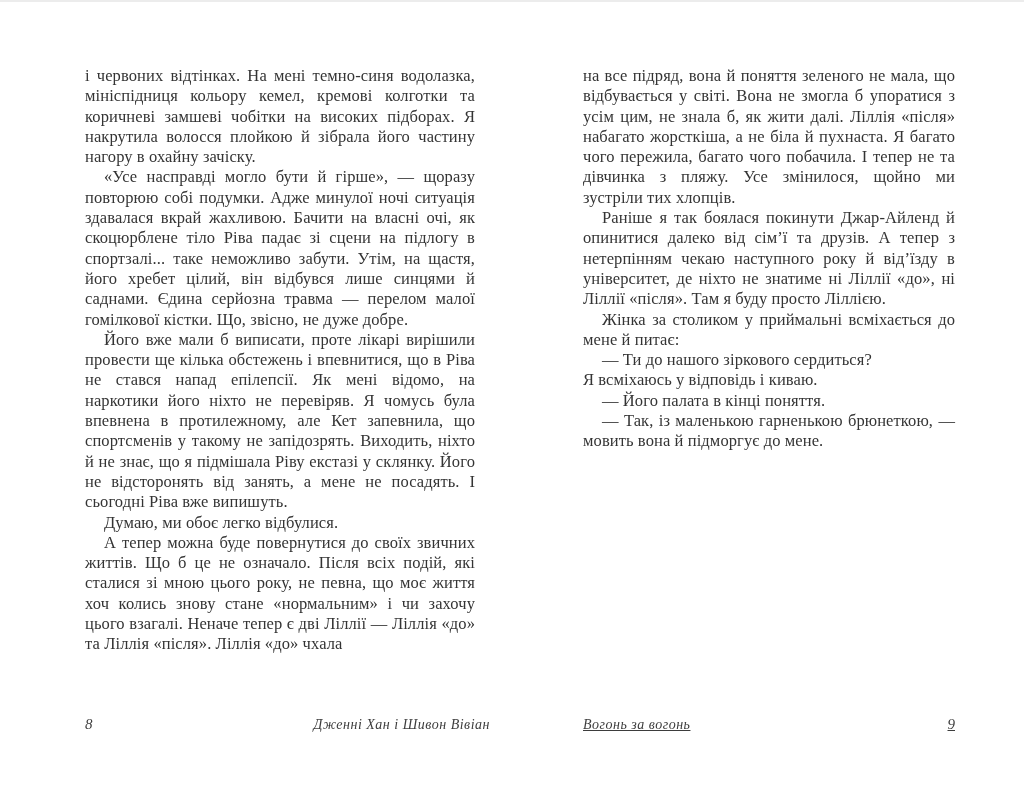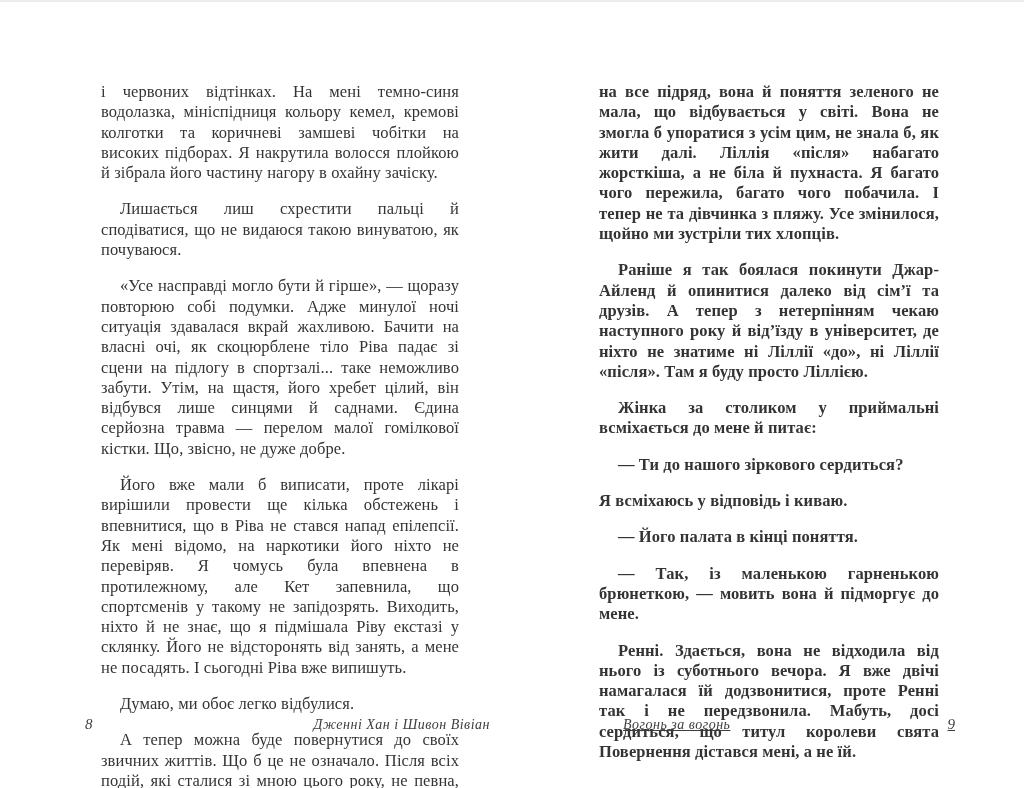--- a/index.html
+++ b/index.html
@@ -34,23 +34,23 @@
   .text-block {
     position: absolute;
     top: 64px;
     font-size: 16.5px;
     line-height: 20.3px;
     text-align: justify;
     letter-spacing: 0.1px;
     color: #343434;
   }
   .page.left  .text-block { left: 85px; width: 390px; }
-  .page.right .text-block { left: 71px; width: 372px; font-weight: bold; }
+  .page.right .text-block { left: 71px; width: 372px; }
 
-  .para { margin: 16px; }
+  .para { margin: 0; }
   .para.indent { text-indent: 19px; }
 
   .footer {
     position: absolute;
     top: 714px;
     display: flex;
     justify-content: space-between;
     align-items: baseline;
     font-style: italic;
     font-size: 14px;
@@ -58,53 +58,50 @@
   }
   .page.left  .footer { left: 85px; width: 405px; }
   .page.right .footer { left: 71px; width: 372px; text-decoration: underline; }
 
   .pagenum {
     font-size: 15px;
     font-style: italic;
   }
   .running-title {
     letter-spacing: 0.5px;
-    margin-left: 40px;
   }
 </style>
 </head>
 <body>
 
 <div class="spread">
 
   <div class="page left">
     <div class="text-block">
         <div class="para">і червоних відтінках. На мені темно-синя водолазка, мініспідниця кольору кемел, кремові колготки та коричневі замшеві чобітки на високих підборах. Я накрутила волосся плойкою й зібрала його частину нагору в охайну зачіску.</div>
-        <div class="para indent">Лишається лиш схрестити пальці й сподіватися, що не видаюся такою винуватою, як почуваюся.</div>
         <div class="para indent">«Усе насправді могло бути й гірше», — щоразу повторюю собі подумки. Адже минулої ночі ситуація здавалася вкрай жахливою. Бачити на власні очі, як скоцюрблене тіло Ріва падає зі сцени на підлогу в спортзалі... таке неможливо забути. Утім, на щастя, його хребет цілий, він відбувся лише синцями й саднами. Єдина серйозна травма — перелом малої гомілкової кістки. Що, звісно, не дуже добре.</div>
         <div class="para indent">Його вже мали б виписати, проте лікарі вирішили провести ще кілька обстежень і впевнитися, що в Ріва не стався напад епілепсії. Як мені відомо, на наркотики його ніхто не перевіряв. Я чомусь була впевнена в протилежному, але Кет запевнила, що спортсменів у такому не запідозрять. Виходить, ніхто й не знає, що я підмішала Ріву екстазі у склянку. Його не відсторонять від занять, а мене не посадять. І сьогодні Ріва вже випишуть.</div>
         <div class="para indent">Думаю, ми обоє легко відбулися.</div>
         <div class="para indent">А тепер можна буде повернутися до своїх звичних життів. Що б це не означало. Після всіх подій, які сталися зі мною цього року, не певна, що моє життя хоч колись знову стане «нормальним» і чи захочу цього взагалі. Неначе тепер є дві Ліллії — Ліллія «до» та Ліллія «після». Ліллія «до» чхала</div>
       </div>
     <div class="footer">
       <span class="pagenum">8</span>
       <span class="running-title">Дженні Хан і Шивон Вівіан</span>
     </div>
   </div>
 
   <div class="page right">
     <div class="text-block">
         <div class="para">на все підряд, вона й поняття зеленого не мала, що відбувається у світі. Вона не змогла б упоратися з усім цим, не знала б, як жити далі. Ліллія «після» набагато жорсткіша, а не біла й пухнаста. Я багато чого пережила, багато чого побачила. І тепер не та дівчинка з пляжу. Усе змінилося, щойно ми зустріли тих хлопців.</div>
         <div class="para indent">Раніше я так боялася покинути Джар-Айленд й опинитися далеко від сім’ї та друзів. А тепер з нетерпінням чекаю наступного року й від’їзду в університет, де ніхто не знатиме ні Ліллії «до», ні Ліллії «після». Там я буду просто Ліллією.</div>
         <div class="para indent">Жінка за столиком у приймальні всміхається до мене й питає:</div>
         <div class="para indent">— Ти до нашого зіркового сердиться?</div>
         <div class="para">Я всміхаюсь у відповідь і киваю.</div>
         <div class="para indent">— Його палата в кінці поняття.</div>
         <div class="para indent">— Так, із маленькою гарненькою брюнеткою, — мовить вона й підморгує до мене.</div>
-        <div class="para indent">Ренні. Здається, вона не відходила від нього із суботнього вечора. Я вже двічі намагалася їй додзвонитися, проте Ренні так і не передзвонила. Мабуть, досі сердиться, що титул королеви свята Повернення дістався мені, а не їй.</div>
       </div>
     <div class="footer">
       <span class="running-title">Вогонь за вогонь</span>
       <span class="pagenum">9</span>
     </div>
   </div>
 
 </div>
 
 </body></html>

